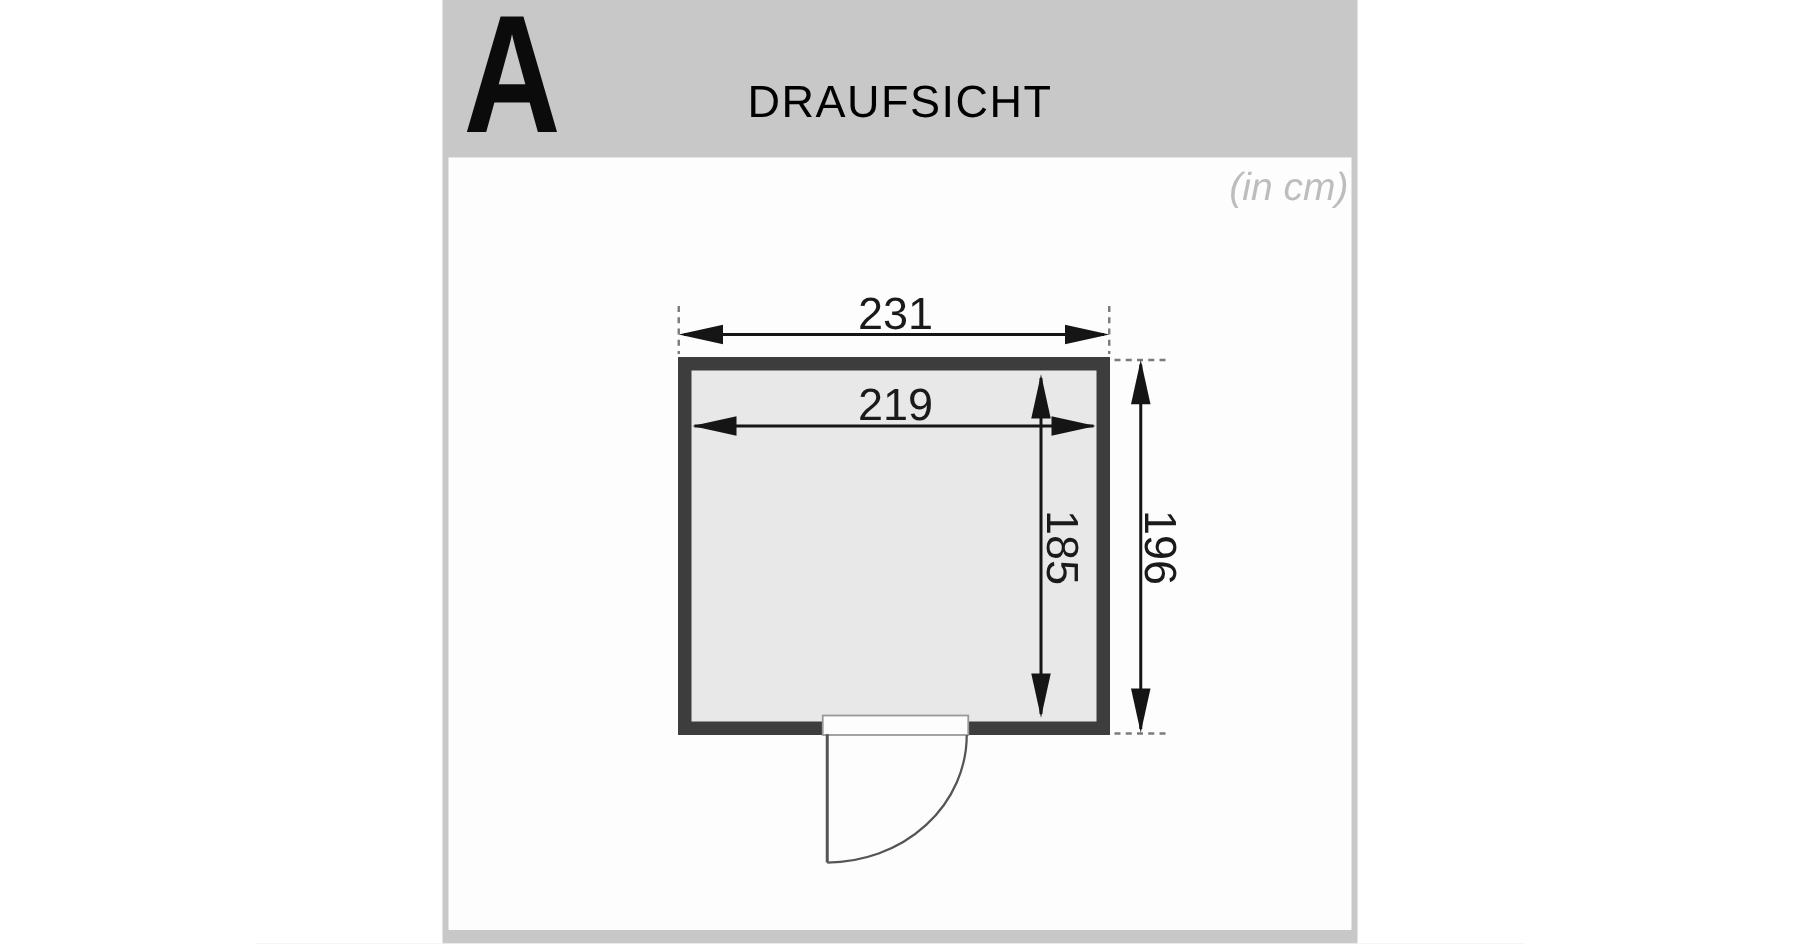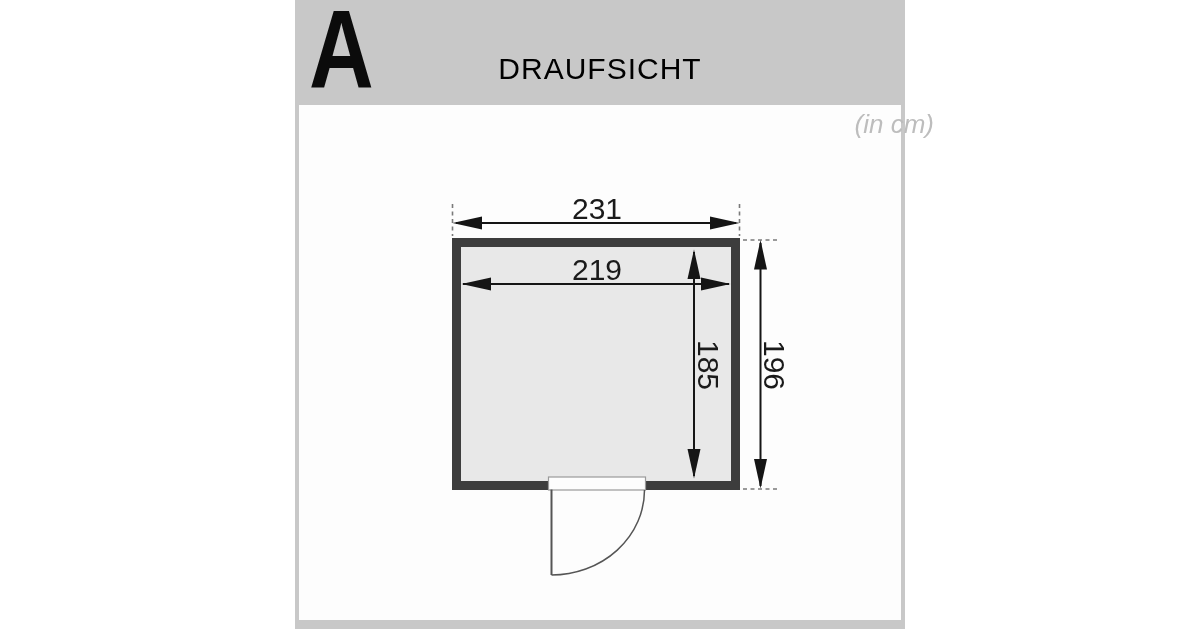--- a/index.html
+++ b/index.html
@@ -27,21 +27,20 @@
     position: absolute; left: 295px; top: 54px; width: 610px;
     text-align: center;
     font-size: 30px; font-weight: normal; color: #000000;
     letter-spacing: 1px; line-height: 1;
   }
   .unit-note {
     position: absolute; left: 295px; top: 110px; width: 604px;
     text-align: right;
     font-size: 26px; font-style: italic; color: #bdbdbd;
     line-height: 1.1;
-    margin-left: 35px;
   }
   svg.plan { position: absolute; left: 0; top: 0; }
   .dim-text {
     font-family: "Liberation Sans", sans-serif;
     font-size: 30px; fill: #1a1a1a;
   }
   .dim-line { stroke: #151515; stroke-width: 2; fill: none; }
   .ext-line { stroke: #7a7a7a; stroke-width: 1.6; fill: none; stroke-dasharray: 4 3.5; }
   .arrowhead { fill: #151515; stroke: none; }
   .door-stroke { stroke: #555555; fill: none; }

